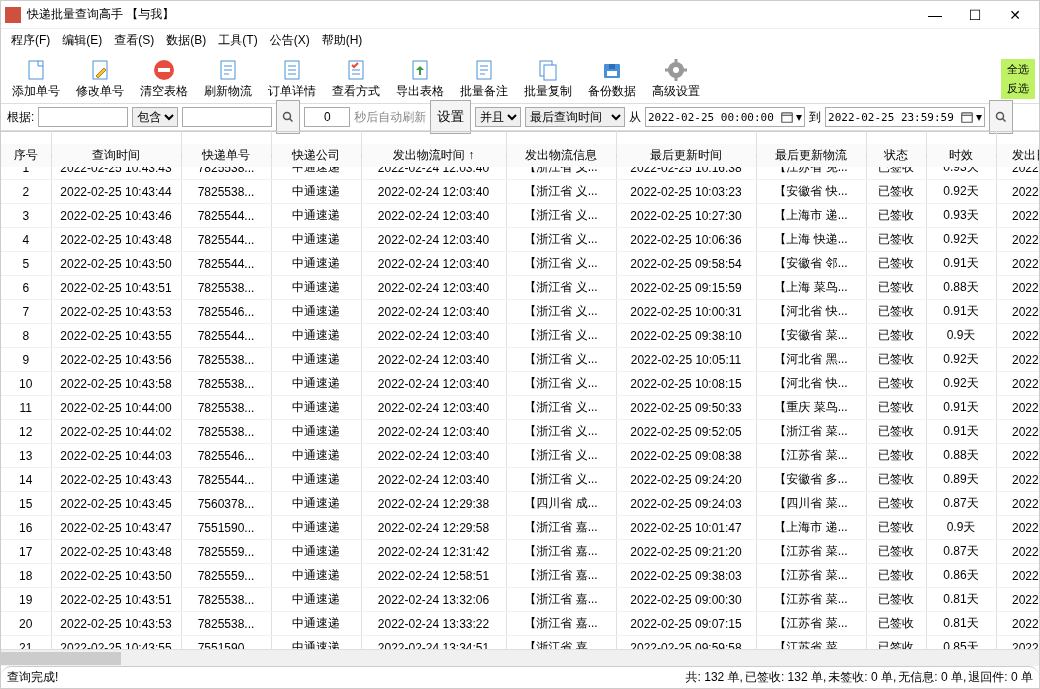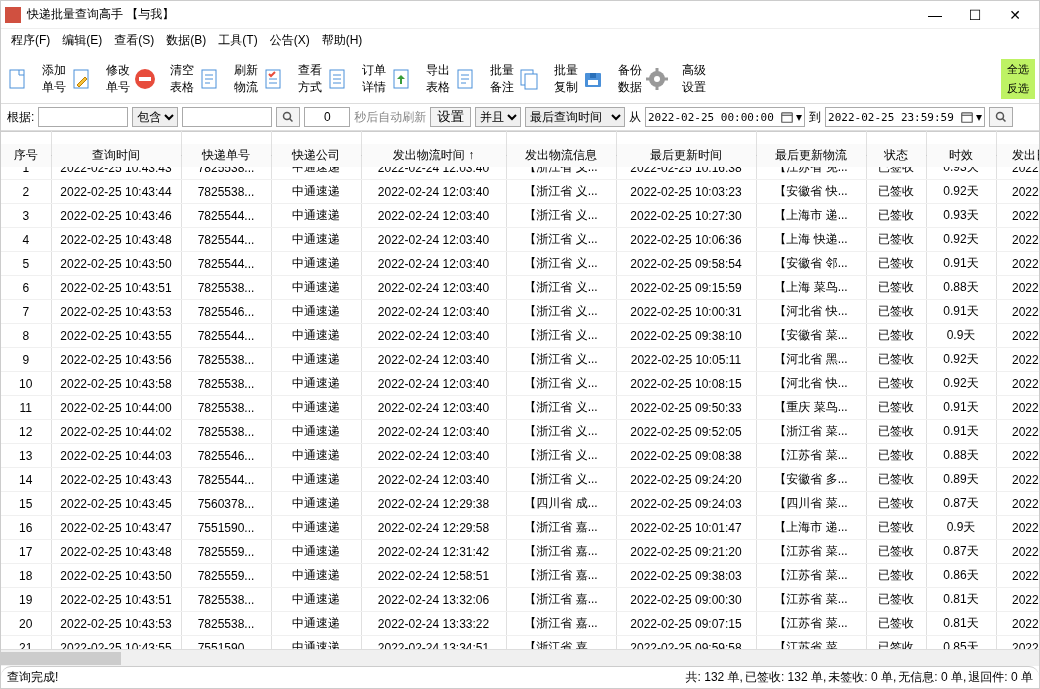--- a/index.html
+++ b/index.html
@@ -6,29 +6,29 @@
 body { font-family: "Microsoft YaHei", "SimSun", Arial, sans-serif; font-size: 12px; background: #fff; color: #000; overflow: hidden; }
 .window { width: 1040px; height: 689px; display: flex; flex-direction: column; border: 1px solid #ccc; }
 .titlebar { height: 28px; display: flex; align-items: center; padding: 0 4px; background: #fff; border-bottom: 1px solid #eee; }
 .titlebar-icon { width: 16px; height: 16px; background: #d05040; margin-right: 6px; }
 .titlebar-title { flex: 1; font-size: 12px; }
 .win-controls { display: flex; }
 .win-btn { width: 40px; height: 26px; display: flex; align-items: center; justify-content: center; cursor: pointer; font-size: 14px; }
 .menubar { height: 22px; display: flex; align-items: center; padding: 0 4px; background: #fff; font-size: 12px; }
 .menu-item { padding: 2px 6px; cursor: pointer; }
 .toolbar { height: 52px; display: flex; align-items: center; padding: 4px 4px 0 4px; gap: 2px; }
-.tool-btn { width: 62px; height: 48px; display: flex; align-items: center; justify-content: center; cursor: pointer; font-size: 12px; gap: 13px; }
+.tool-btn { width: 62px; height: 48px; display: flex; flex-direction: column; align-items: center; justify-content: center; cursor: pointer; font-size: 12px; gap: 1px; }
 .tool-icon { width: 24px; height: 24px; display: flex; align-items: center; justify-content: center; }
 .toolbar-right { margin-left: auto; display: flex; flex-direction: column; gap: 2px; font-size: 11px; background: #bef264; padding: 2px 4px; }
 .sel-btn { cursor: pointer; text-align: center; padding: 1px 2px; }
 .filterbar { height: 28px; display: flex; align-items: center; padding: 2px 6px; gap: 4px; border-top: 1px solid #ddd; border-bottom: 1px solid #ddd; font-size: 12px; }
 .fb-input { height: 20px; border: 1px solid #aaa; padding: 0 3px; font-size: 12px; font-family: inherit; }
 .fb-input.small { width: 90px; }
 .fb-select { height: 20px; border: 1px solid #aaa; font-size: 12px; font-family: inherit; }
-.fb-btn { height: 20px; width: 24px; border: 1px solid #aaa; background: #f4f4f4; cursor: pointer; display: flex; align-items: center; justify-content: center; }
+.fb-btn { height: 34px; width: 24px; border: 1px solid #aaa; background: #f4f4f4; cursor: pointer; display: flex; align-items: center; justify-content: center; }
 .fb-btn.text { width:auto; padding: 0 6px; }
 .count-box { width: 46px; text-align: center; }
 .greytext { color: #888; }
 .table-wrap { flex: 1; overflow: auto; position: relative; }
 table { border-collapse: collapse; width: 100%; table-layout: fixed; }
 th, td { border-right: 1px solid #e0e0e0; border-bottom: 1px solid #f0f0f0; padding: 3px 6px; text-align: center; white-space: nowrap; overflow: hidden; text-overflow: ellipsis; font-size: 12px; height: 19px; }
 th { background: #fafafa; font-weight: normal; position: sticky; top: 12px; border-top: 1px solid #ccc; border-bottom: 1px solid #ccc; }
 .statusbar { height: 22px; display: flex; align-items: center; padding: 10px 6px; border-top: 1px solid #ccc; font-size: 12px; border-radius: 10px; }
 .statusbar .right { margin-left: auto; display: flex; gap: 2px; }
 .scrollbar-bottom { height: 17px; background: #f0f0f0; border-top: 1px solid #ddd; position:relative;}
@@ -96,34 +96,34 @@
             <rect x="5" y="3" width="14" height="18" fill="#fff" stroke="#4a90d9"></rect>
             <path d="M8 8h8M8 12h8M8 16h5" stroke="#4a90d9"></path>
           </svg>
         </span>
         <span>刷新物流</span>
       </div>
       <div class="tool-btn">
         <span class="tool-icon">
           <svg width="24" height="24" viewBox="0 0 24 24">
             <rect x="5" y="3" width="14" height="18" fill="#fff" stroke="#4a90d9"></rect>
+            <path d="M8 8h8M8 12h8M8 16h8" stroke="#4a90d9"></path>
+          </svg>
+        </span>
+        <span>订单详情</span>
+      </div>
+      <div class="tool-btn">
+        <span class="tool-icon">
+          <svg width="24" height="24" viewBox="0 0 24 24">
+            <rect x="5" y="3" width="14" height="18" fill="#fff" stroke="#4a90d9"></rect>
             <path d="M8 7l2 2 4-4" stroke="#e74c3c" fill="none" stroke-width="2"></path>
             <path d="M8 12h8M8 16h8" stroke="#4a90d9"></path>
           </svg>
         </span>
         <span>查看方式</span>
-      </div>
-      <div class="tool-btn">
-        <span class="tool-icon">
-          <svg width="24" height="24" viewBox="0 0 24 24">
-            <rect x="5" y="3" width="14" height="18" fill="#fff" stroke="#4a90d9"></rect>
-            <path d="M8 8h8M8 12h8M8 16h8" stroke="#4a90d9"></path>
-          </svg>
-        </span>
-        <span>订单详情</span>
       </div>
       <div class="tool-btn">
         <span class="tool-icon">
           <svg width="24" height="24" viewBox="0 0 24 24">
             <rect x="5" y="3" width="14" height="18" fill="#fff" stroke="#4a90d9"></rect>
             <path d="M12 8l-4 4h3v5h2v-5h3z" fill="#3a9d3a"></path>
           </svg>
         </span>
         <span>导出表格</span>
       </div>

